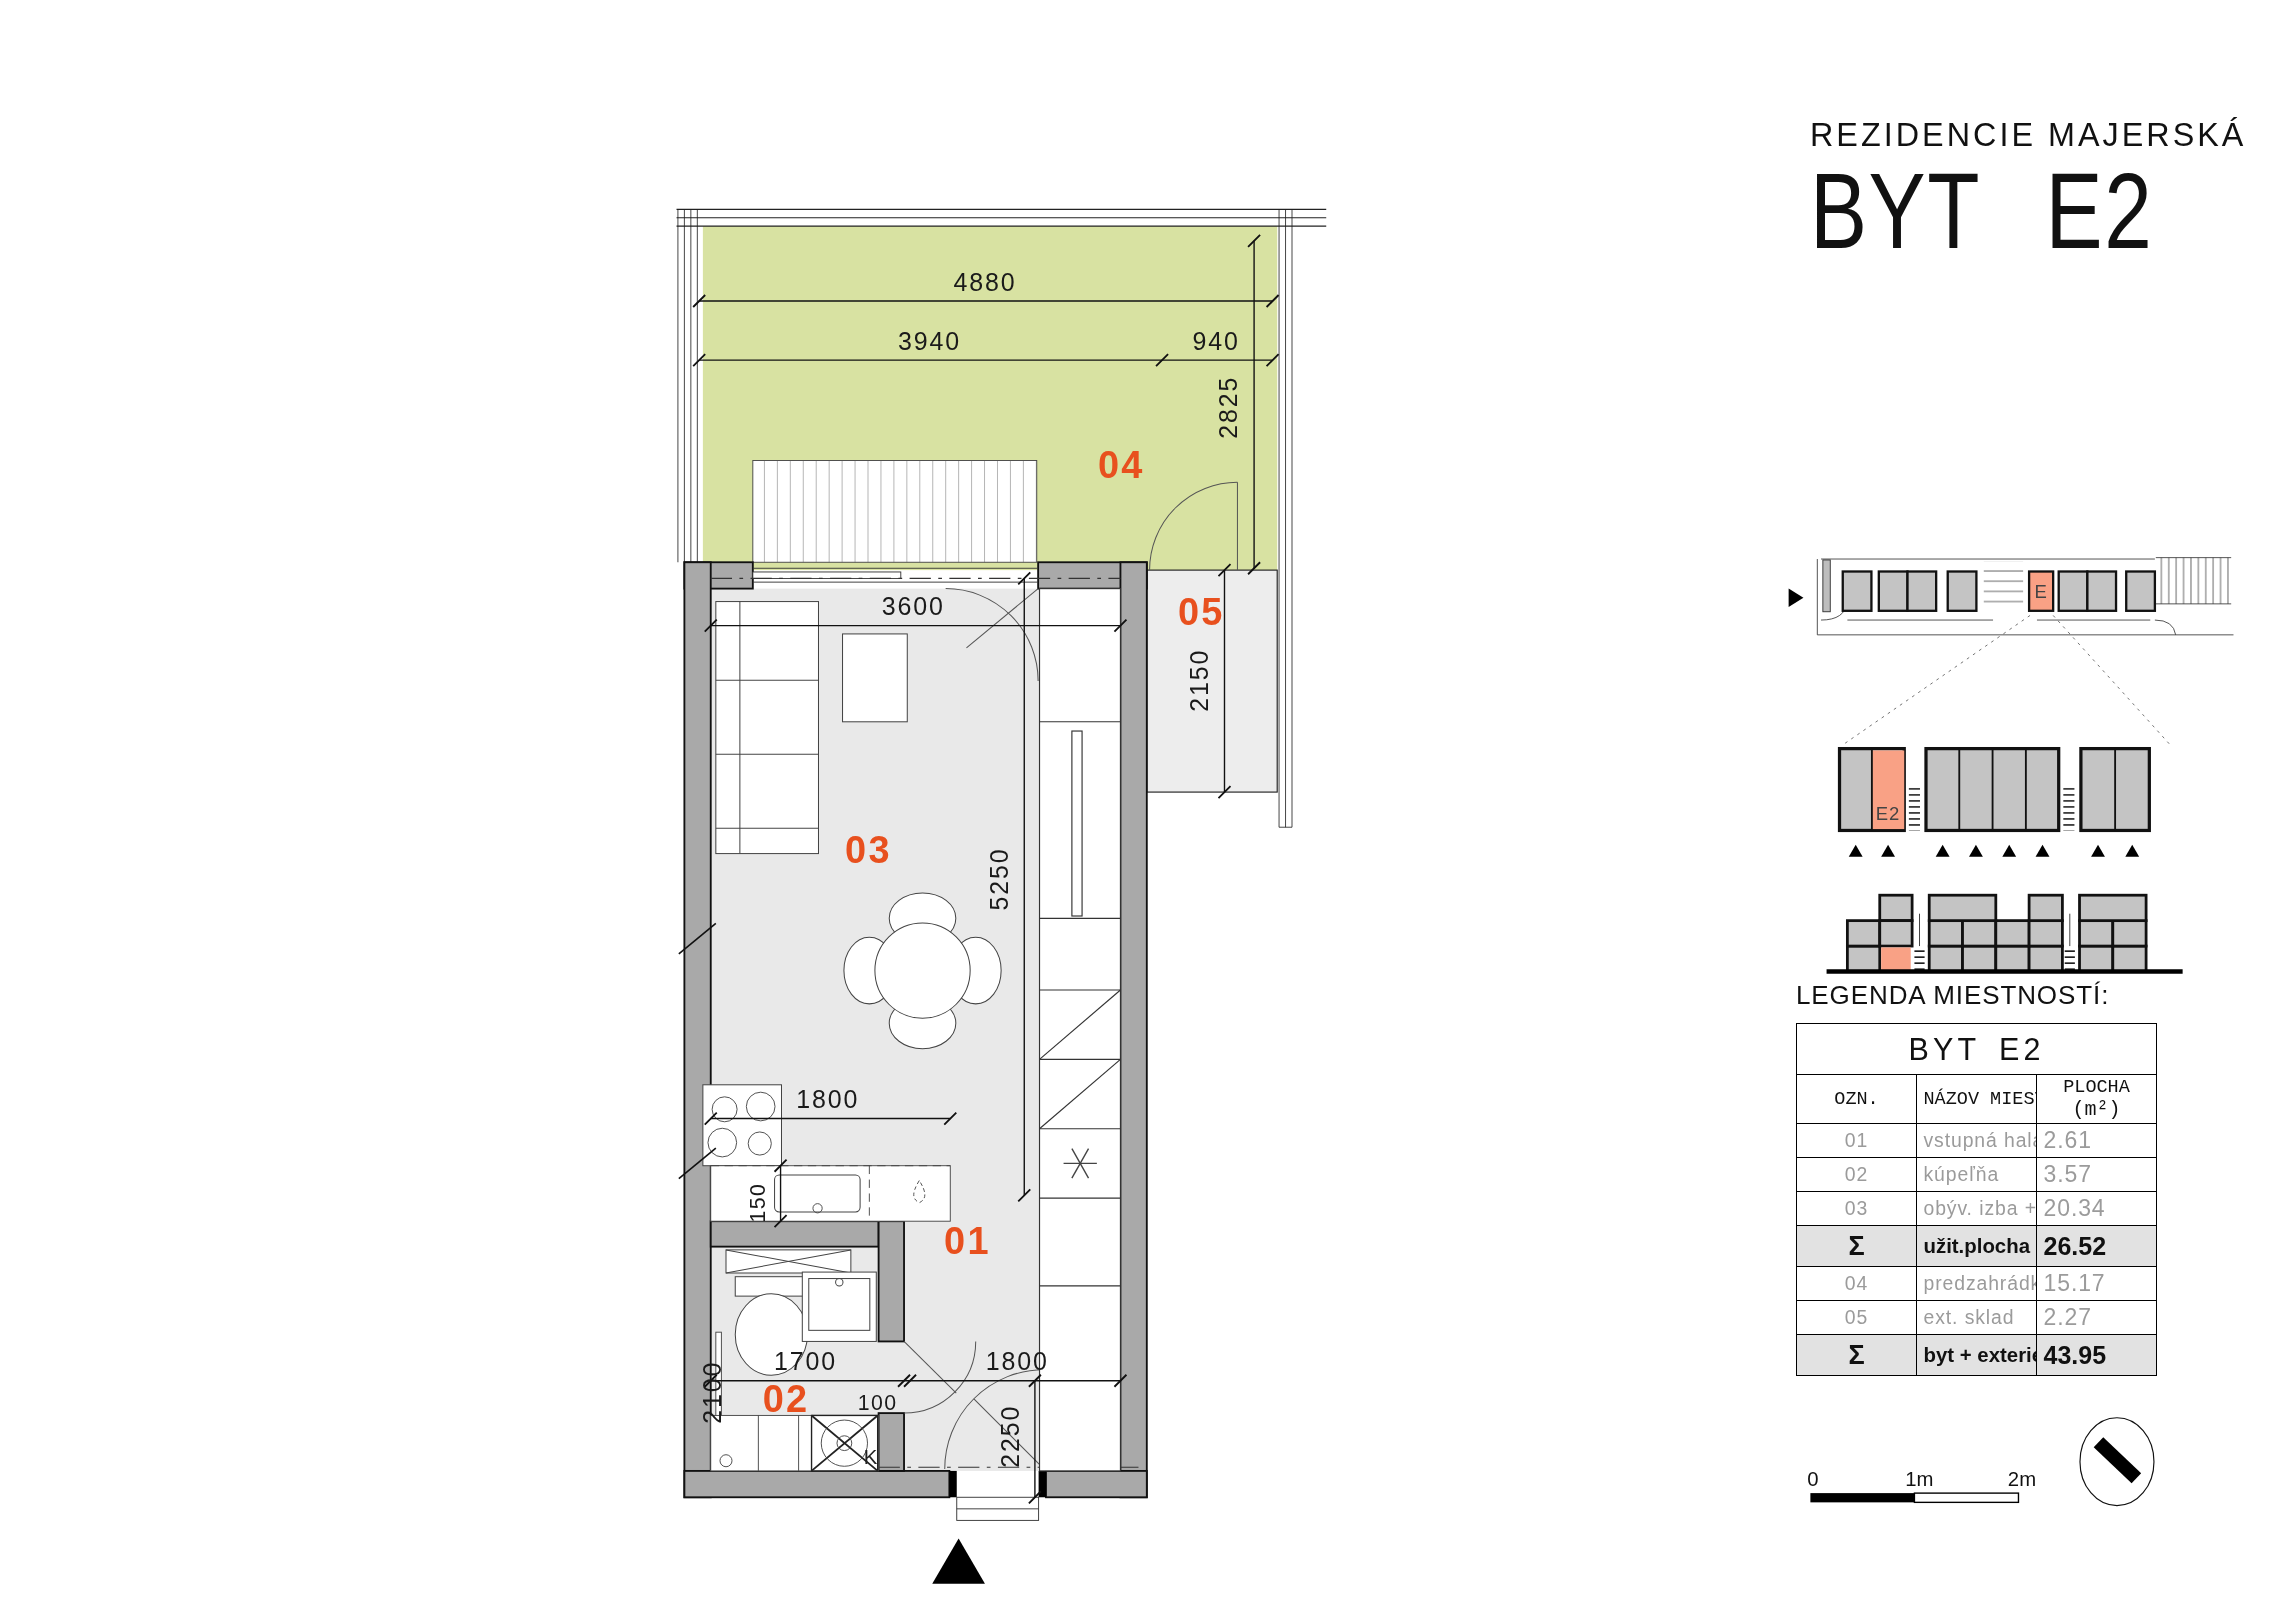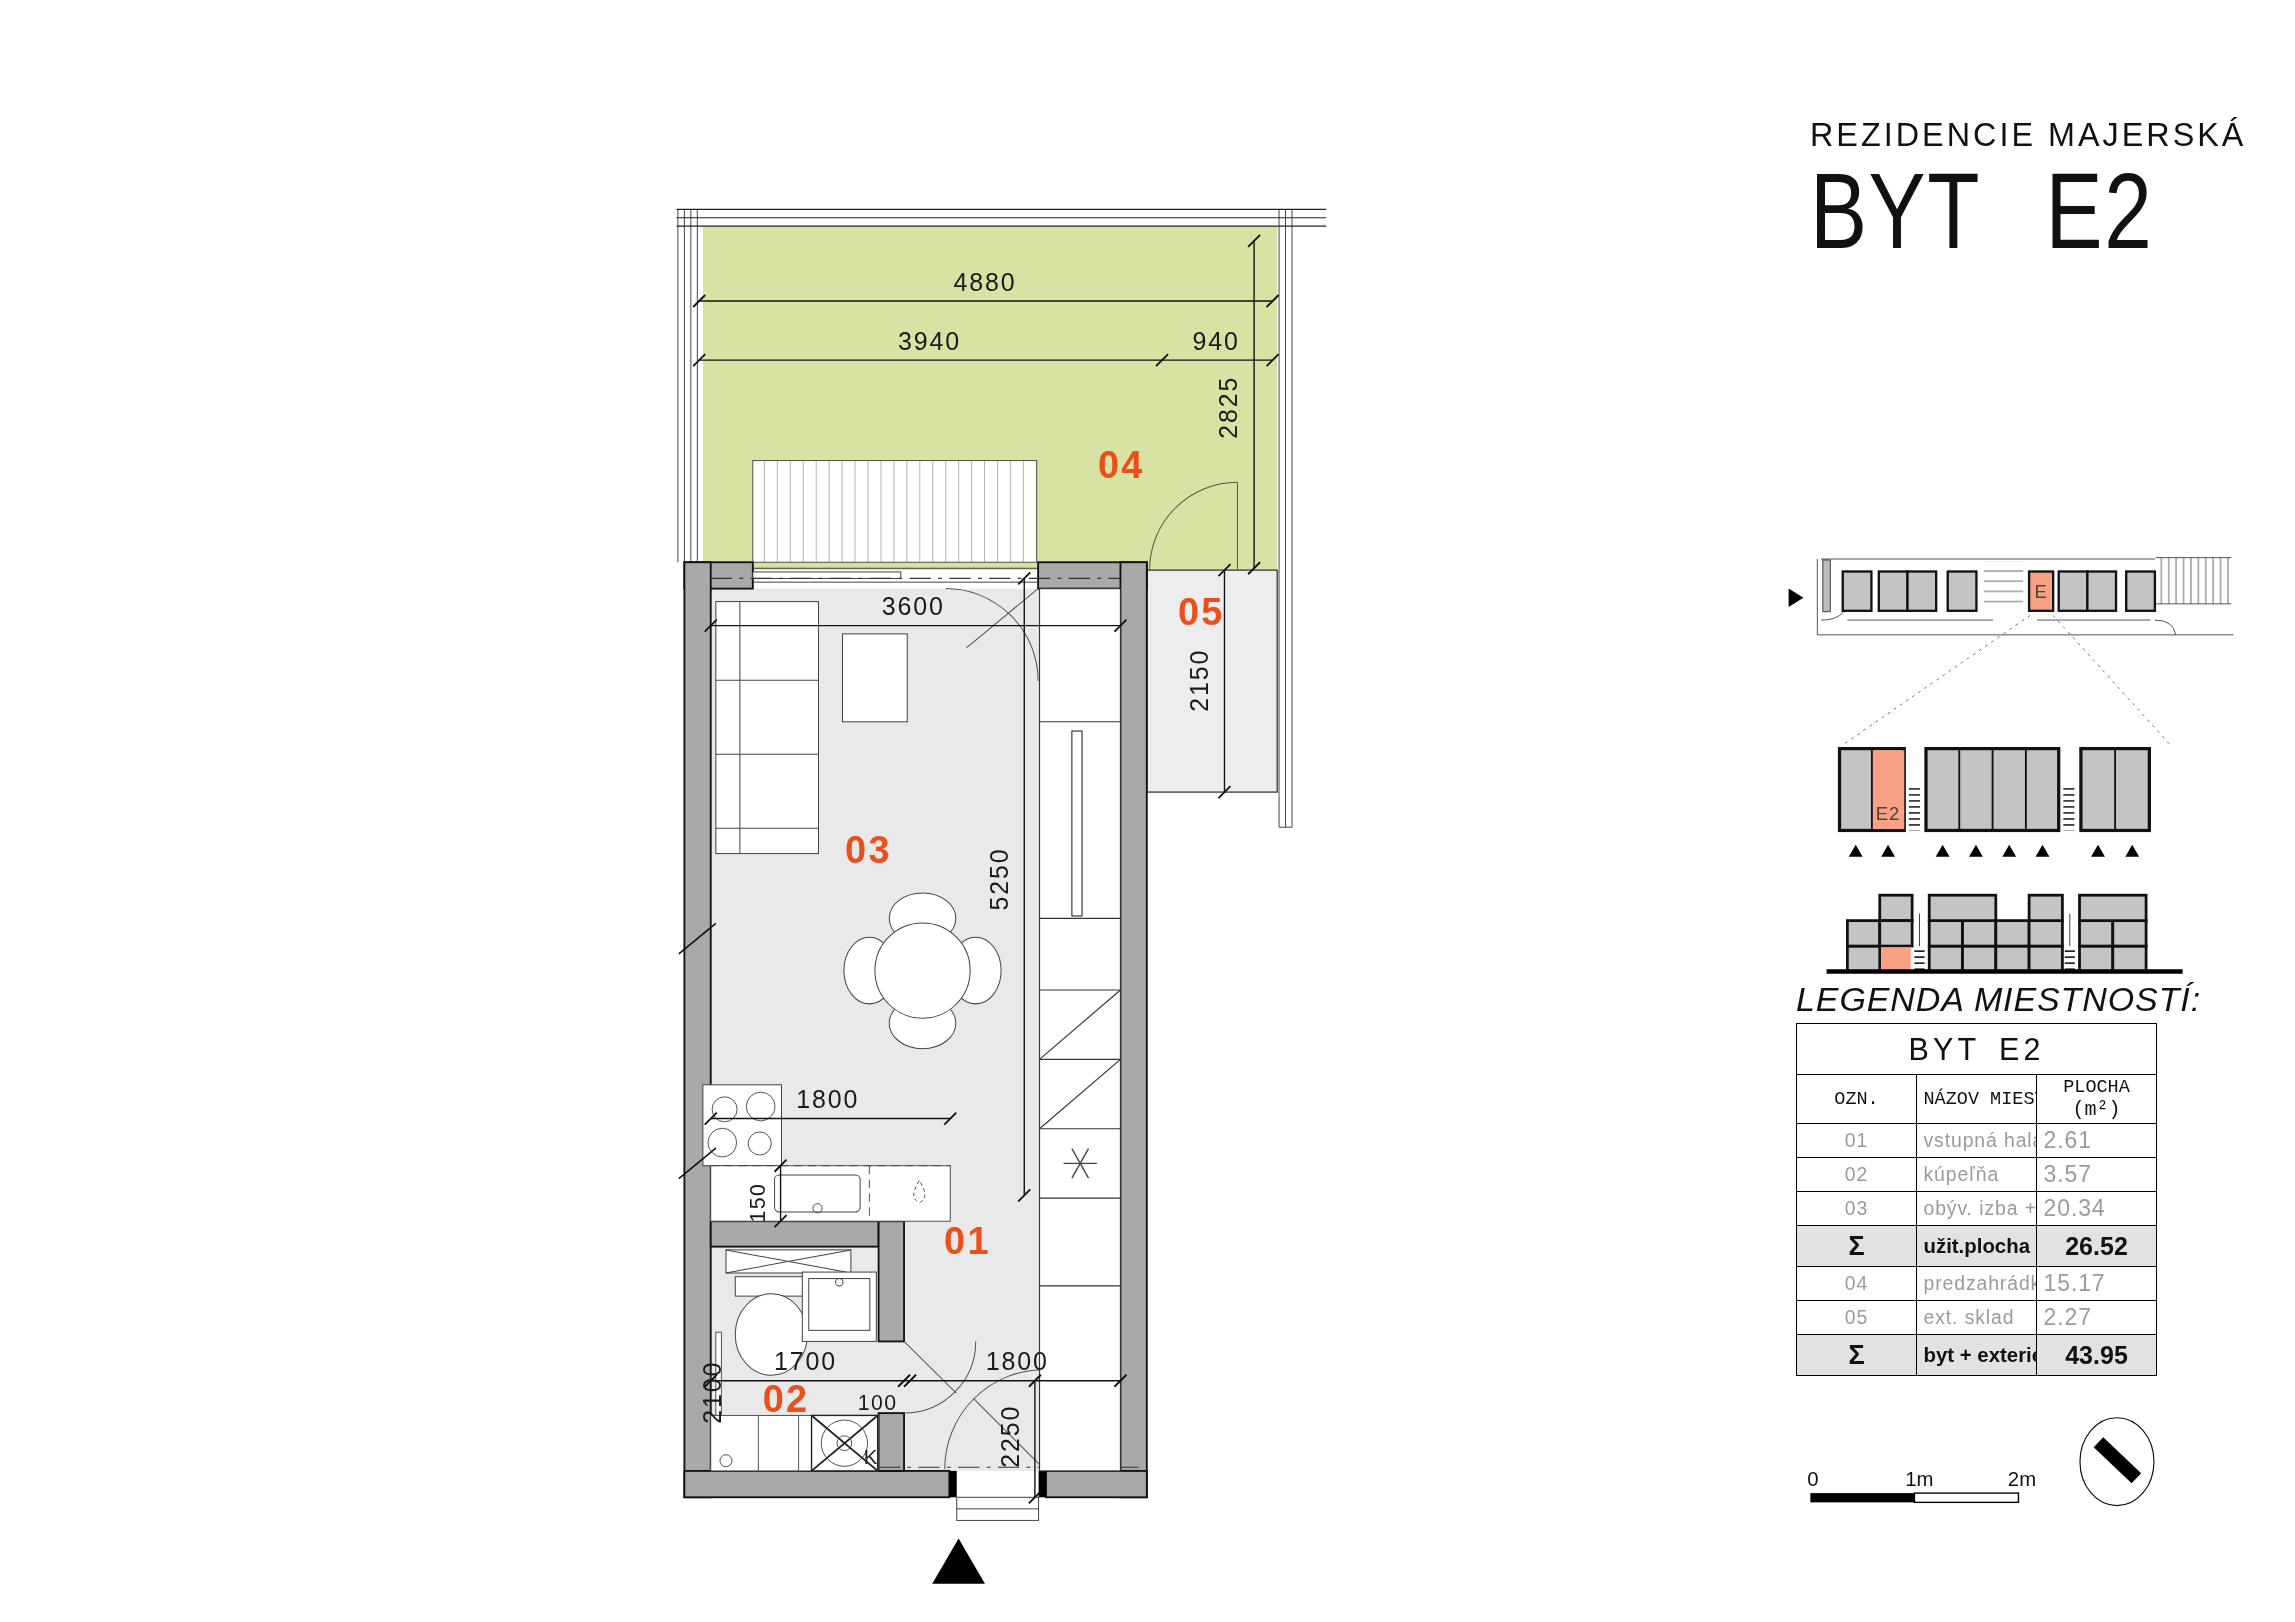--- a/index.html
+++ b/index.html
@@ -11,36 +11,36 @@
   .roomtxt{font-size:82px;font-weight:600;letter-spacing:5px;fill:#e8501e;}
   .ktxt{font-size:44px;fill:#222;}
   .sitetxt{font-size:40px;fill:#444;letter-spacing:2px;}
   .scaletxt{font-size:44px;fill:#111;}
   
   #titleblock{position:absolute;left:1793px;top:115px;transform-origin:left top;margin-left:17px;}
   #project-name{font-size:34px;letter-spacing:3.2px;transform:scaleX(.95);transform-origin:left top;white-space:nowrap;}
   #unit-name{font-size:107px;letter-spacing:1.9px;word-spacing:51px;transform:scaleX(.80);transform-origin:left top;
              white-space:nowrap;margin-top:3.7px;line-height:1;}
   
-  #legend-title{position:absolute;left:1796px;top:980px;font-size:34px;letter-spacing:0.9px;white-space:nowrap;font-style:italic;}
+  #legend-title{position:absolute;left:1796px;top:980px;font-size:26px;letter-spacing:0.9px;white-space:nowrap;}
   #legend-table{position:absolute;left:1796px;top:1023px;border-collapse:collapse;table-layout:fixed;width:361px;}
   #legend-table td{border:0.9px solid #000;padding:0 6.5px;overflow:hidden;white-space:nowrap;}
   #legend-table{border:1.4px solid #000;}
   td.c-ozn{width:67px;text-align:center;}
   td.c-name{width:190px;text-align:left;}
   td.c-area{width:104px;text-align:center;margin-left:20px;}
   tr.t-head td{height:50px;text-align:center;font-size:30.5px;letter-spacing:4.2px;word-spacing:6.5px;}
   tr.t-cols td{height:48px;font-size:18.5px;text-align:center;font-family:Liberation Mono, monospace;}
   .plocha-sub{font-size:20px;display:block;margin-top:0.9px;}
   tr.t-data td{height:33px;color:#9b9b9b;font-size:19.4px;letter-spacing:0.9px;}
   tr.t-data td.c-area{font-size:23px;text-align:left;}
   tr.t-sum td{height:40px;background:#e2e2e2;font-weight:bold;}
   tr.t-sum td.c-ozn{font-size:27px;}
   tr.t-sum td.c-name{font-size:20.4px;}
-  tr.t-sum td.c-area{font-size:25px;text-align:center;}
+  tr.t-sum td.c-area{font-size:25px;text-align:left;}
 </style>
 </head>
 <body>
 
 <div id="canvas">
 
 <svg width="2295" height="1623" viewBox="0 0 4963 3508">
   <defs>
     <pattern id="deckHatch" width="28" height="12" patternUnits="userSpaceOnUse">
       <line x1="0" y1="0" x2="0" y2="12" stroke="#555" stroke-width="1.8"></line>

